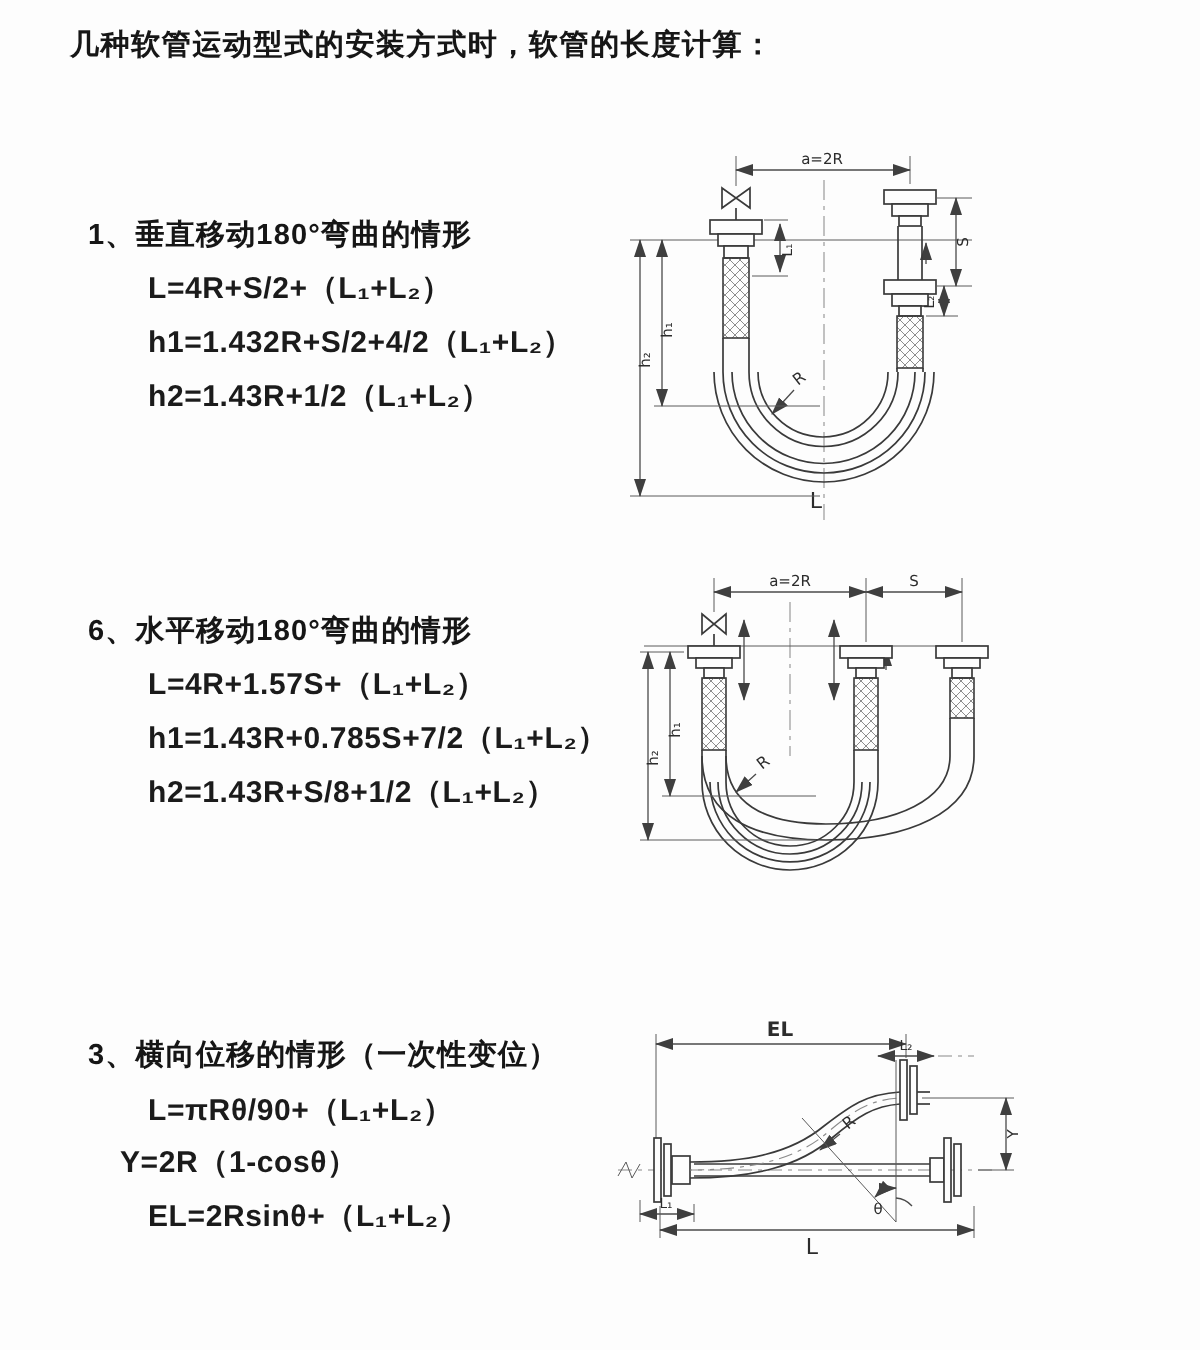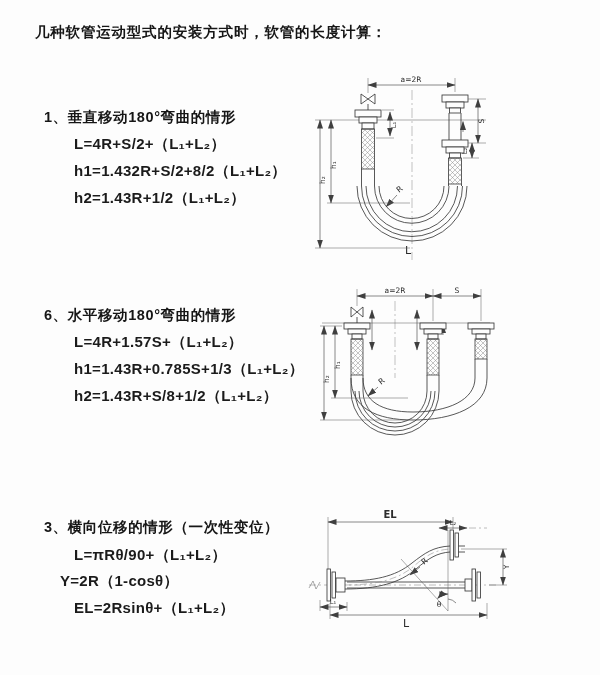--- a/index.html
+++ b/index.html
@@ -21,26 +21,26 @@
   text.sm{font-size:6.8px;}
   text.md{font-size:7.5px;}
   text.lg{font-size:11px;}
   text.el{font-size:10px;font-weight:bold;}
 </style>
 </head>
 <body>
 
 <div id="page">
 
-  <div class="abs title" style="left:35px;top:23px;text-align:right;">几种软管运动型式的安装方式时，软管的长度计算：</div>
+  <div class="abs title" style="left:35px;top:13px;text-align:right;">几种软管运动型式的安装方式时，软管的长度计算：</div>
 
   <div>
     <div class="abs heading" style="left:44px;top:108px;text-align:right;">1、垂直移动180°弯曲的情形</div>
     <div class="abs formula" style="left:74px;top:135px;">L=4R+S/2+（L₁+L₂）</div>
-    <div class="abs formula" style="left:74px;top:162px;">h1=1.432R+S/2+8/2（L₁+L₂）</div>
+    <div class="abs formula" style="left:74px;top:162px;">h1=1.432R+S/2+4/2（L₁+L₂）</div>
     <div class="abs formula" style="left:74px;top:189px;">h2=1.43R+1/2（L₁+L₂）</div>
   </div>
 
   <svg style="left:300px;top:70px;" width="295" height="195" viewBox="0 0 295 195">
     <defs>
       <marker id="arr" markerWidth="10" markerHeight="8" refX="8.5" refY="3" orient="auto-start-reverse" markerUnits="userSpaceOnUse">
         <path d="M0,0L9,3L0,6z" fill="#3f3f3f"></path>
       </marker>
       <pattern id="braid" width="5" height="5" patternUnits="userSpaceOnUse">
         <path d="M0,0L5,5M0,5L5,0M-1,4L1,6M4,-1L6,1M-1,1L1,-1M4,6L6,4" stroke="#8d8d8d" stroke-width="0.5"></path>
@@ -116,21 +116,21 @@
     <line class="ext" x1="163" y1="88" x2="179" y2="88"></line>
     <line class="dim" x1="178" y1="29" x2="178" y2="73" marker-start="url(#arr)" marker-end="url(#arr)"></line>
     <line class="dim" x1="172" y1="73" x2="172" y2="88" marker-start="url(#arr)" marker-end="url(#arr)"></line>
     <text class="dl md" x="184" y="51" text-anchor="middle" transform="rotate(-90 184 51)">S</text>
     <text class="dl sm" x="167" y="81" text-anchor="middle" transform="rotate(-90 167 81)">L₂</text>
   </svg>
 
   <div>
     <div class="abs heading" style="left:44px;top:306px;">6、水平移动180°弯曲的情形</div>
     <div class="abs formula" style="left:74px;top:333px;">L=4R+1.57S+（L₁+L₂）</div>
-    <div class="abs formula" style="left:74px;top:360px;">h1=1.43R+0.785S+1/3（L₁+L₂）</div>
+    <div class="abs formula" style="left:74px;top:360px;">h1=1.43R+0.785S+7/2（L₁+L₂）</div>
     <div class="abs formula" style="left:74px;top:387px;">h2=1.43R+S/8+1/2（L₁+L₂）</div>
   </div>
 
   <svg style="left:308px;top:283px;" width="290" height="170" viewBox="0 0 290 170">
 
     <line class="cl" x1="87" y1="18" x2="87" y2="95"></line>
 
     <line class="ext" x1="14" y1="40" x2="182" y2="40"></line>
     <line class="dim" x1="135" y1="52" x2="135" y2="41.5" marker-end="url(#arr)"></line>
 

